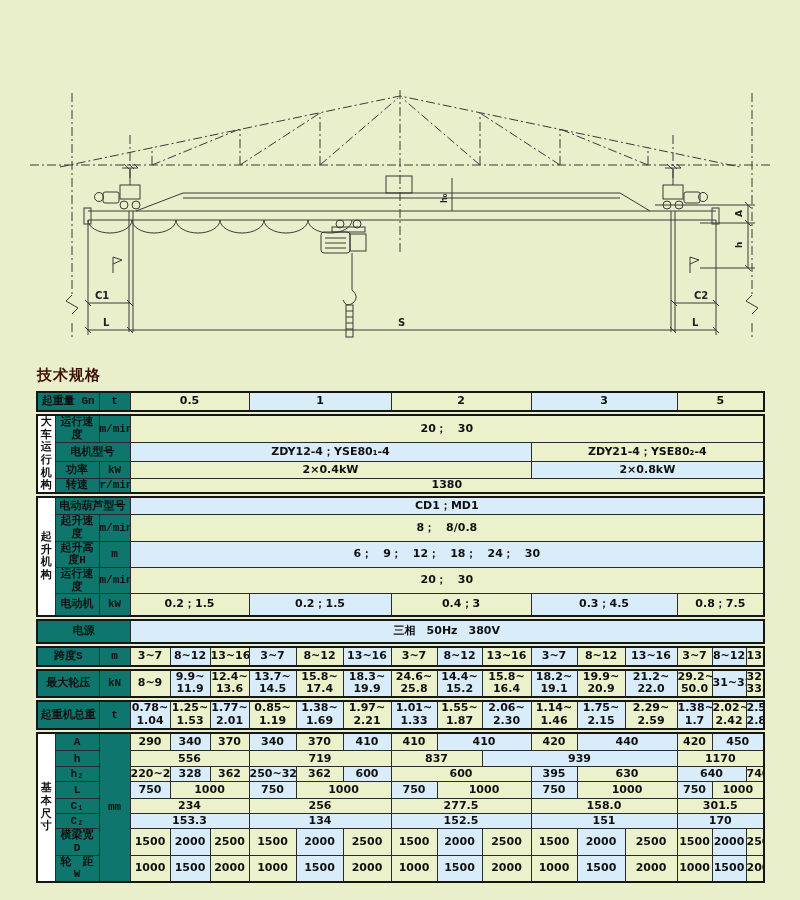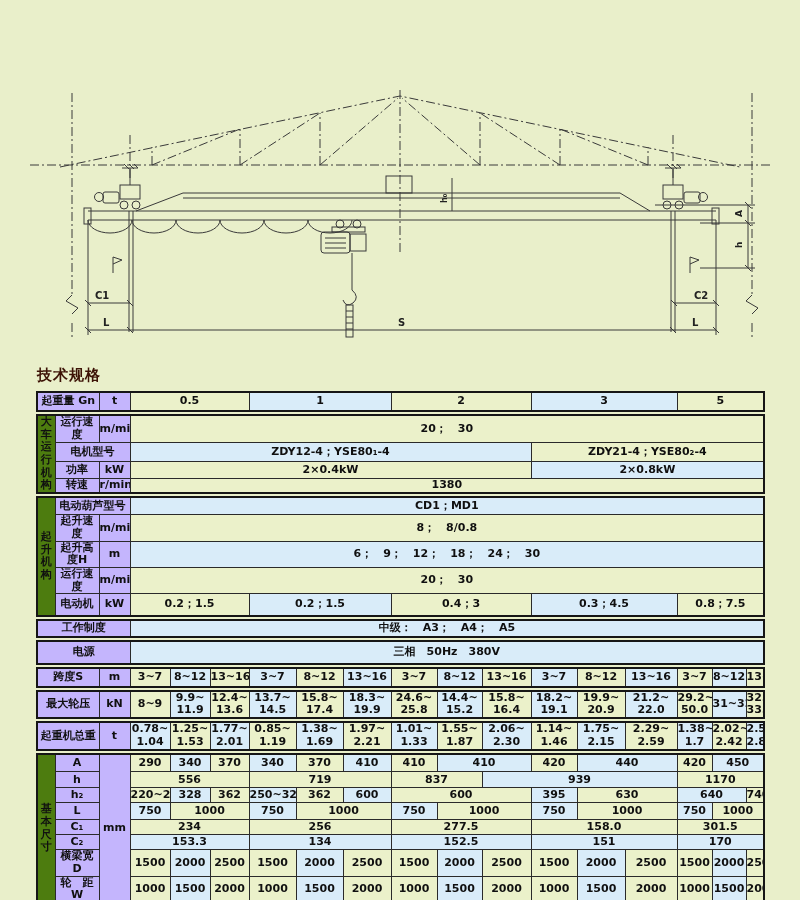--- a/index.html
+++ b/index.html
@@ -8,22 +8,22 @@
   .title{position:absolute;top:20px;left:0;width:800px;text-align:center;
          font-size:27px;font-weight:bold;color:#d2251a;letter-spacing:3px;}
   .drawing{position:absolute;top:85px;left:0;}
   .section-heading{position:absolute;top:366px;left:37px;font-size:15px;font-weight:bold;color:#3d1306;letter-spacing:1px;}
   .spec{position:absolute;top:391px;left:36px;width:727px;}
   table.blk{border-collapse:collapse;table-layout:fixed;width:727px;margin:0 0 2px 0;
             border:2px solid #161616;}
   table.blk td{border:1px solid #2a2a2a;text-align:center;vertical-align:middle;
                padding:0;font-size:11px;font-weight:bold;color:#101010;
                white-space:pre-line;line-height:1.15;overflow:hidden;box-sizing:border-box;}
-  td.lab{background:#c4b5fd;font-size:10.5px;white-space:nowrap;}
-  td.grp{background:#4d7c0f;font-size:10px;line-height:1.2;white-space:pre-line;}
+  td.lab{background:#0f766e;font-size:10.5px;white-space:nowrap;font-family:Liberation Mono, monospace;}
+  td.grp{background:#ffffff;font-size:10px;line-height:1.2;white-space:pre-line;}
   td.unit{font-size:8.5px;font-weight:bold;white-space:nowrap;}
   td.c-g{background:#ebf1ca;}
   td.c-b{background:#d9ecf9;}
   svg .cl{stroke-dasharray:9 3 2 3;}
   svg text{font-family:"DejaVu Sans","Liberation Sans",sans-serif;fill:#222;stroke:none;}
 </style>
 </head>
 <body>
 
 <div class="page">
@@ -230,48 +230,20 @@
             <td class="c-g" colspan="15">20；　30</td>
           </tr>
           <tr style="height:22px">
             <td class="lab" colspan="1">电动机</td>
             <td class="lab unit">kW</td>
             <td class="c-g" colspan="3">0.2；1.5</td>
             <td class="c-b" colspan="3">0.2；1.5</td>
             <td class="c-g" colspan="3">0.4；3</td>
             <td class="c-b" colspan="3">0.3；4.5</td>
             <td class="c-g" colspan="3">0.8；7.5</td>
-          </tr>
-        </tbody>
-      </table>
-      <table class="blk">
-        <colgroup>
-          <col style="width:18px">
-          <col style="width:44px">
-          <col style="width:31px">
-          <col style="width:40px">
-          <col style="width:40px">
-          <col style="width:39px">
-          <col style="width:47px">
-          <col style="width:47px">
-          <col style="width:48px">
-          <col style="width:46px">
-          <col style="width:45px">
-          <col style="width:49px">
-          <col style="width:46px">
-          <col style="width:48px">
-          <col style="width:52px">
-          <col style="width:35px">
-          <col style="width:34px">
-          <col style="width:18px">
-        </colgroup>
-        <tbody>
-          <tr style="height:17px">
-            <td class="lab" colspan="3">工作制度</td>
-            <td class="c-b" colspan="15">中级：　A3；　A4；　A5</td>
           </tr>
         </tbody>
       </table>
       <table class="blk">
         <colgroup>
           <col style="width:18px">
           <col style="width:44px">
           <col style="width:31px">
           <col style="width:40px">
           <col style="width:40px">

